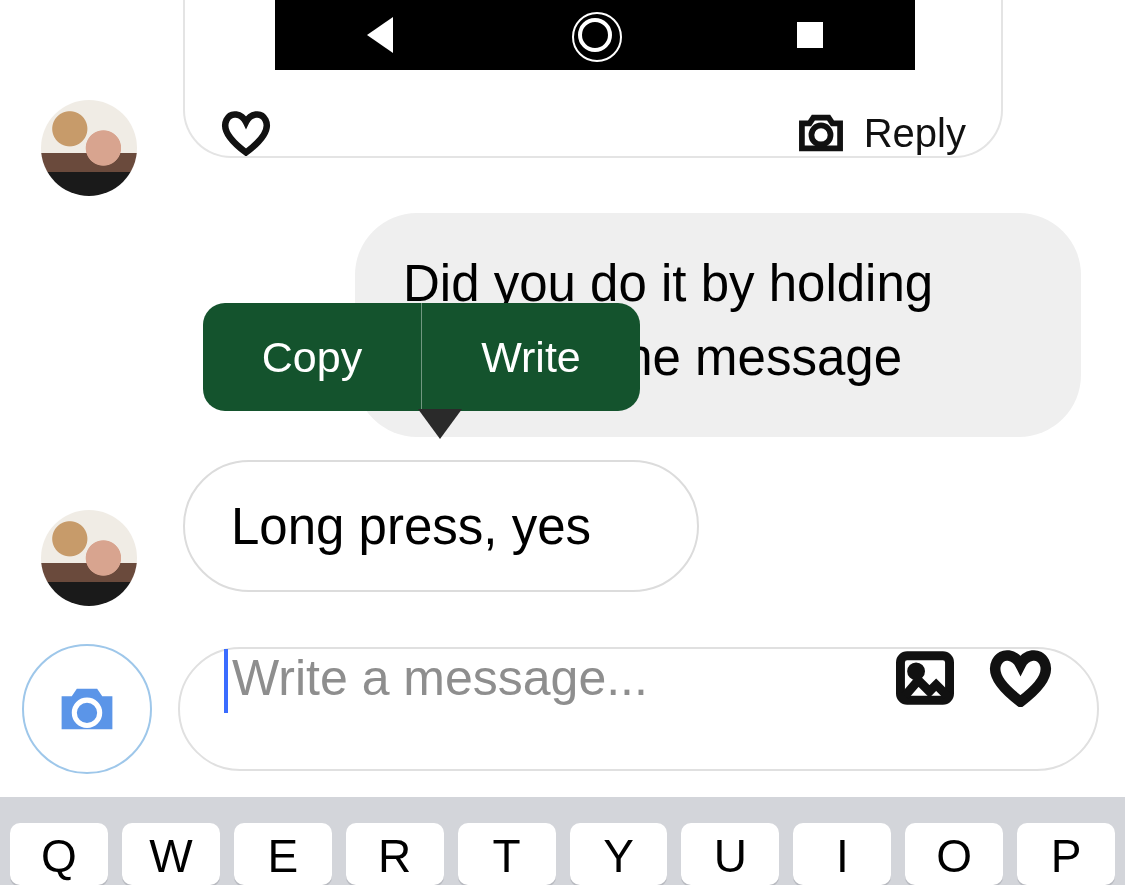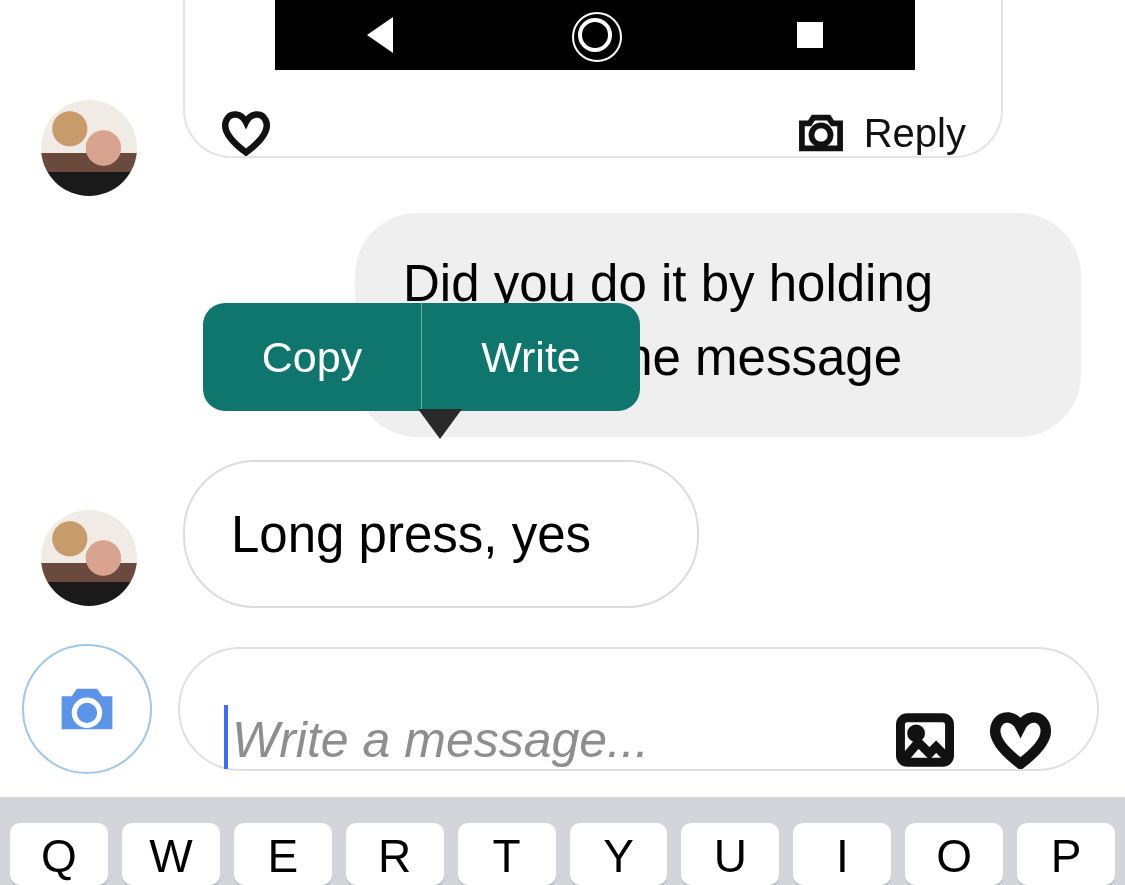--- a/index.html
+++ b/index.html
@@ -76,34 +76,34 @@
     padding:34px 48px;
     font-size:51px;
     line-height:1.45;
     color:#000;
   }
 
   
   .in-bubble {
     position:absolute;
     left:183px; top:460px;
-    width:516px; height:148px;
+    width:516px; height:132px;
     border:2px solid #dcdcdc;
     border-radius:72px;
     padding:16px 46px;
     display:flex;align-items:center;
     font-size:51px;color:#000;
   }
 
   
   .ctx-menu {
     position:absolute;
     left:203px; top:303px;
     width:437px; height:108px;
-    background:#0f766e;
+    background:#14532d;
     border-radius:22px;
     display:flex;
     z-index:10;
   }
   .ctx-item {
     flex:1;
     display:flex;align-items:center;justify-content:center;
     color:#fff; font-size:43px;
   }
   .ctx-sep {
@@ -122,23 +122,22 @@
   
   .composer { position:absolute; left:0; right:0; top:640px; height:137px; display:flex; align-items:center; padding:0 26px 0 22px; }
   .cam-circle {
     width:130px;height:130px;border:2px solid #9ec7ea;border-radius:50%;
     display:flex;align-items:center;justify-content:center;
     margin-right:26px;
   }
   .cam-blue { width:66px;height:56px; }
   .input-pill {
     flex:1;height:124px;border:2px solid #e0e0e0;border-radius:62px;
-    display:flex;align-items:flex-end;padding:0 44px;
+    display:flex;align-items:flex-start;padding:0 44px;
     position:relative;
-    font-style:italic;
   }
   .cursor {
     width:4px;height:64px;background:#3a6cff;margin-right:4px;
   }
   .placeholder { font-size:50px;color:#8e8e8e; }
   .input-icons { margin-left:auto; display:flex; align-items:center; gap:34px; }
   .gallery-icon { width:58px;height:54px;stroke:#111;stroke-width:4;fill:none; }
   .heart-outline2 { width:65px;height:58px;stroke:#111;stroke-width:4;fill:none; }
 
   

